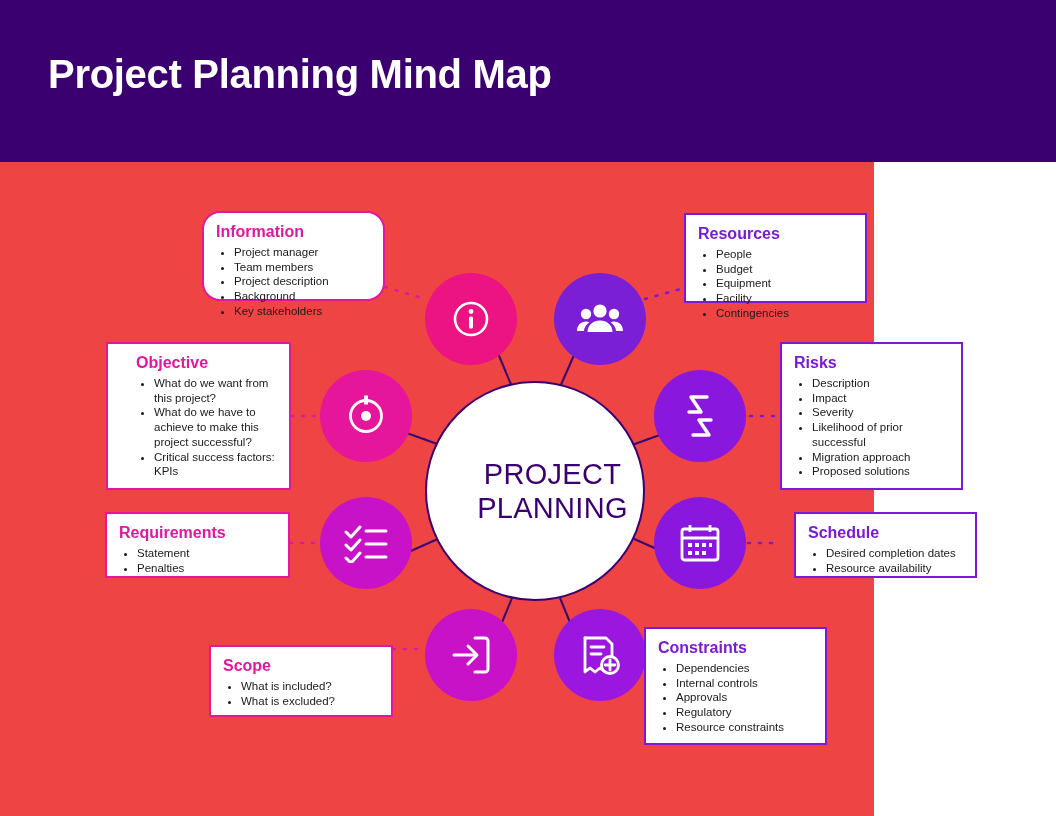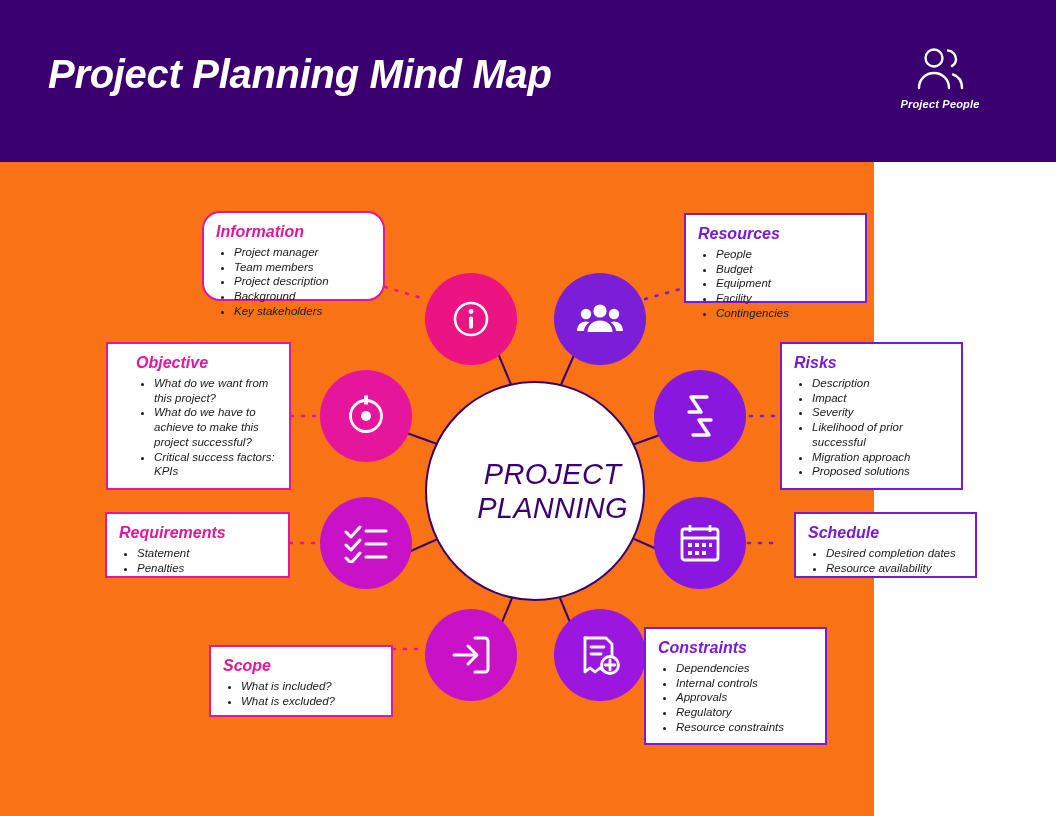--- a/index.html
+++ b/index.html
@@ -10,22 +10,21 @@
     width: 1056px;
     height: 816px;
     background: #ffffff;
     font-family: "Liberation Sans", sans-serif;
     overflow: hidden;
   }
   .page {
     position: relative;
     width: 874px;
     height: 816px;
-    background: #f97316;
-    font-style: italic;
+    background: #ef4444;
   }
   
   .header {
     position: absolute;
     left: 0;
     top: 0;
     width: 1056px;
     height: 162px;
     background: #3b0070;
   }
@@ -129,31 +128,20 @@
   }
   .box.purple li::marker { color: #1a1a1a; }
 </style>
 </head>
 <body>
 
 <div class="page">
 
   <div class="header">
     <div class="header-title">Project Planning Mind Map</div>
-    <div class="brand">
-      <svg class="brand-icon" width="62" height="48" viewBox="0 0 62 48">
-        <g fill="none" stroke="#ffffff" stroke-width="2.4" stroke-linecap="round" stroke-linejoin="round">
-          <circle cx="25" cy="14" r="8.5"></circle>
-          <path d="M10 44c0-9 7-15 15-15s15 6 15 15"></path>
-          <path d="M39 6.5c4.5 0.6 8 4.1 8 8.4 0 3-1.6 5.6-4 7"></path>
-          <path d="M44 30.5c5.5 1.9 9 6.9 9 13.5"></path>
-        </g>
-      </svg>
-      <span class="brand-label">Project People</span>
-    </div>
   </div>
 
   <div class="canvas">
 
     <svg class="svg-layer" width="1056" height="654" viewBox="0 0 1056 654">
       <g stroke="#3b0070" stroke-width="2" fill="none">
 
         <line x1="495" y1="184" x2="512" y2="225"></line>
         <line x1="578" y1="184" x2="560" y2="225"></line>
         <line x1="404" y1="270" x2="440" y2="283"></line>

